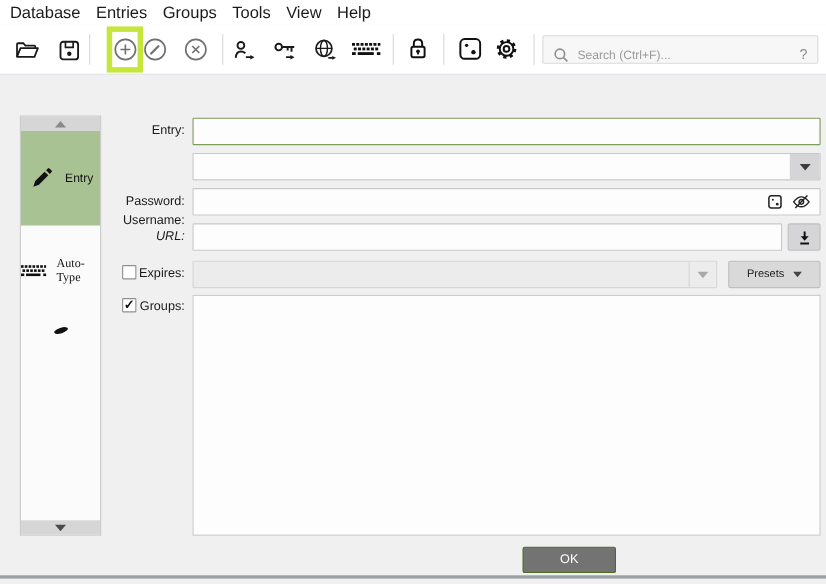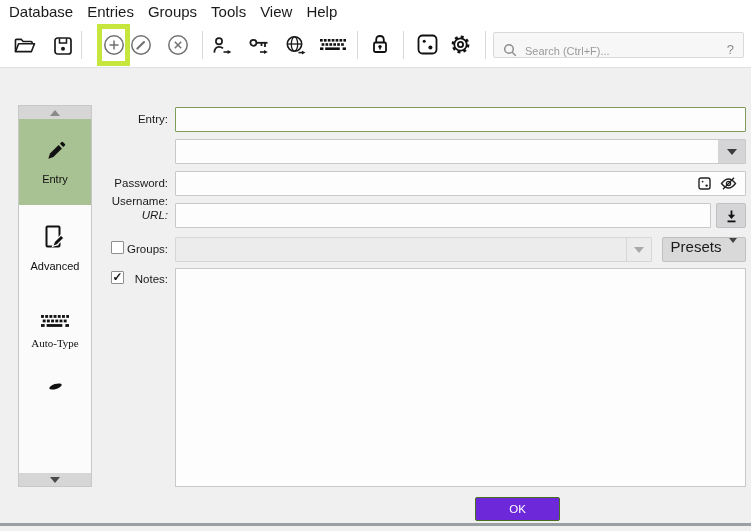--- a/index.html
+++ b/index.html
@@ -26,52 +26,52 @@
   .search-help{ color:#8a8a8a; font-size:13px; }
 
   
   .sidebar{ position:absolute; left:18px; top:105px; width:74px; height:382px; background:#fbfbfb;
             border:1px solid #c8c8c8; display:flex; flex-direction:column; }
   .scrollbtn{ height:13px; background:#d6d6d6; display:flex; align-items:center; justify-content:center; flex:none; }
   .tri-up{ width:0; height:0; border-left:5px solid transparent; border-right:5px solid transparent;
            border-bottom:6px solid #8a8a8a; }
   .tri-down{ width:0; height:0; border-left:5px solid transparent; border-right:5px solid transparent;
              border-top:6px solid #4a4a4a; }
-  .cat{ display:flex; flex-direction:column; align-items:center; justify-content:center; gap:9px; flex:none; }
+  .cat{ display:flex; align-items:center; justify-content:center; gap:9px; flex:none; }
   .cat-label{ font-size:11px; color:#111; }
   .cat.selected{ background:#a8c293; }
   .cat-partial{ height:26px; display:flex; align-items:flex-start; justify-content:center; flex:none; overflow:hidden; }
   .swoosh{ width:13px; height:5px; background:#111; border-radius:50%; transform:rotate(-18deg); margin-top:11px; }
 
   
   .flabel{ position:absolute; left:95px; width:73px; text-align:right; font-size:11.5px; color:#1a1a1a; }
   .finput{ position:absolute; background:#fdfdfd; border:1px solid #c9c9c9; border-radius:1px; height:25px; }
   .combo-arrow{ position:absolute; right:0; top:0; bottom:0; width:27px; background:#d5d5d7;
                 display:flex; align-items:center; justify-content:center; }
   .arrow-glyph{ width:0; height:0; border-left:5px solid transparent; border-right:5px solid transparent;
                 border-top:6px solid #3b3b3b; }
   .arrow-glyph.dim{ border-top-color:#a9a9a9; }
   .pw-icons{ position:absolute; right:8px; top:0; bottom:0; display:flex; align-items:center; gap:9px; }
   .sq-btn{ position:absolute; background:#d5d5d7; border:1px solid #c0c0c2; border-radius:2px;
            display:flex; align-items:center; justify-content:center; }
   .checkbox{ position:absolute; width:13px; height:13px; background:#fff; border:1px solid #8f8f8f;
              border-radius:1px; font-size:12px; line-height:11px; font-weight:bold; color:#111;
              text-align:center; }
   .presets-btn{ position:absolute; left:662px; top:237px; width:84px; height:25px; background:#d9d9da;
-                border:1px solid #bfbfbf; border-radius:2px; display:flex; 
-                justify-content:center; gap:8px; font-size:15px; color:#1a1a1a; }
+                border:1px solid #bfbfbf; border-radius:2px; display:flex; align-items:center;
+                justify-content:center; gap:8px; font-size:10px; color:#1a1a1a; }
   .caret{ width:0; height:0; border-left:4px solid transparent; border-right:4px solid transparent;
           border-top:5px solid #444; }
   textarea.notes{ position:absolute; left:175px; top:268px; width:571px; height:219px; background:#fdfdfd;
                   border:1px solid #c9c9c9; resize:none; outline:none; }
 
   
   .dlg-btn{ position:absolute; top:497px; height:24px; border-radius:2px; font-size:11.5px;
             display:flex; align-items:center; justify-content:center; cursor:default; }
-  .btn-ok{ left:475px; width:85px; background:#6d28d9; border:1px solid #4a6e20; color:#ffffff; }
+  .btn-ok{ left:475px; width:85px; background:#737373; border:1px solid #4a6e20; color:#ffffff; }
   .btn-cancel{ left:567px; width:86px; background:#d9d9da; border:1px solid #b9b9bb; color:#1a1a1a; }
   .btn-apply{ left:658px; width:86px; background:#e1e1e2; border:1px solid #cccccd; color:#9b9b9b; }
 
   .bottom-line{ position:absolute; left:0; top:523px; width:100%; height:3px; background:#9aa0a4; }
 </style>
 </head>
 <body>
 
 <div class="screen">
 
@@ -227,27 +227,20 @@
     </div>
 
     <div class="cat selected" style="height:86px;">
       <svg width="25" height="25" viewBox="0 0 26 26">
         <path d="M5.5 20.5 L7.3 15.2 L16.2 6.3 L19.7 9.8 L10.8 18.7 Z" fill="#111"></path>
         <path d="M17.6 4.9 L19.3 3.2 Q20 2.5 20.7 3.2 L22.8 5.3 Q23.5 6 22.8 6.7 L21.1 8.4 Z" fill="#111"></path>
       </svg>
       <span class="cat-label">Entry</span>
     </div>
 
-    <div class="cat" style="height:86px;">
-      <svg width="26" height="27" viewBox="0 0 26 27">
-        <rect x="4.5" y="2.5" width="13" height="20" rx="1" fill="none" stroke="#111" stroke-width="2"></rect>
-        <path d="M10.5 22.5 L12.5 17.5 L19 11 L22 14 L15.5 20.5 L10.5 22.5 Z" fill="#111" stroke="#fbfbfb" stroke-width="1.2"></path>
-      </svg>
-      <span class="cat-label">Advanced</span>
-    </div>
 
 
     <div class="cat" style="height:82px;font-family:Liberation Serif, serif;">
       <svg width="28" height="13" viewBox="0 0 26 12">
         <g fill="#111">
           <rect x="0" y="0" width="2.7" height="2.6"></rect>
             <rect x="3.9" y="0" width="2.7" height="2.6"></rect>
             <rect x="7.8" y="0" width="2.7" height="2.6"></rect>
             <rect x="11.7" y="0" width="2.7" height="2.6"></rect>
             <rect x="15.6" y="0" width="2.7" height="2.6"></rect>
@@ -306,33 +299,33 @@
   <div class="finput" style="left:175px; top:203px; width:536px;"></div>
   <div class="sq-btn" style="left:716px; top:203px; width:30px; height:25px;">
     <svg width="13" height="14" viewBox="0 0 13 14">
       <path d="M6.5 1.5 V7" stroke="#111" stroke-width="1.8"></path>
       <path d="M2.9 5.8 L6.5 9.9 L10.1 5.8 Z" fill="#111"></path>
       <path d="M2.5 12.4 H10.5" stroke="#111" stroke-width="1.8"></path>
     </svg>
   </div>
 
   <div class="checkbox" style="left:111px; top:241px;"></div>
-  <span class="flabel" style="top:243px;">Groups:</span>
+  <span class="flabel" style="top:243px;">Expires:</span>
   <div class="finput" style="left:175px; top:237px; width:477px; background:#ececec; border-color:#d6d6d6;">
     <div class="combo-arrow" style="width:25px; background:#ececec; border-left:1px solid #d6d6d6;">
       <div class="arrow-glyph dim"></div>
     </div>
   </div>
   <div class="presets-btn">
     <span>Presets</span>
     <div class="caret"></div>
   </div>
 
   <div class="checkbox" style="left:111px; top:271px;">
     <span>✓</span>
   </div>
-  <span class="flabel" style="top:273px;">Notes:</span>
+  <span class="flabel" style="top:273px;">Groups:</span>
   <textarea class="notes" style=""></textarea>
 
   <div class="dlg-btn btn-ok">OK</div>
 
   <div class="bottom-line"></div>
 </div>
 
 </body></html>

